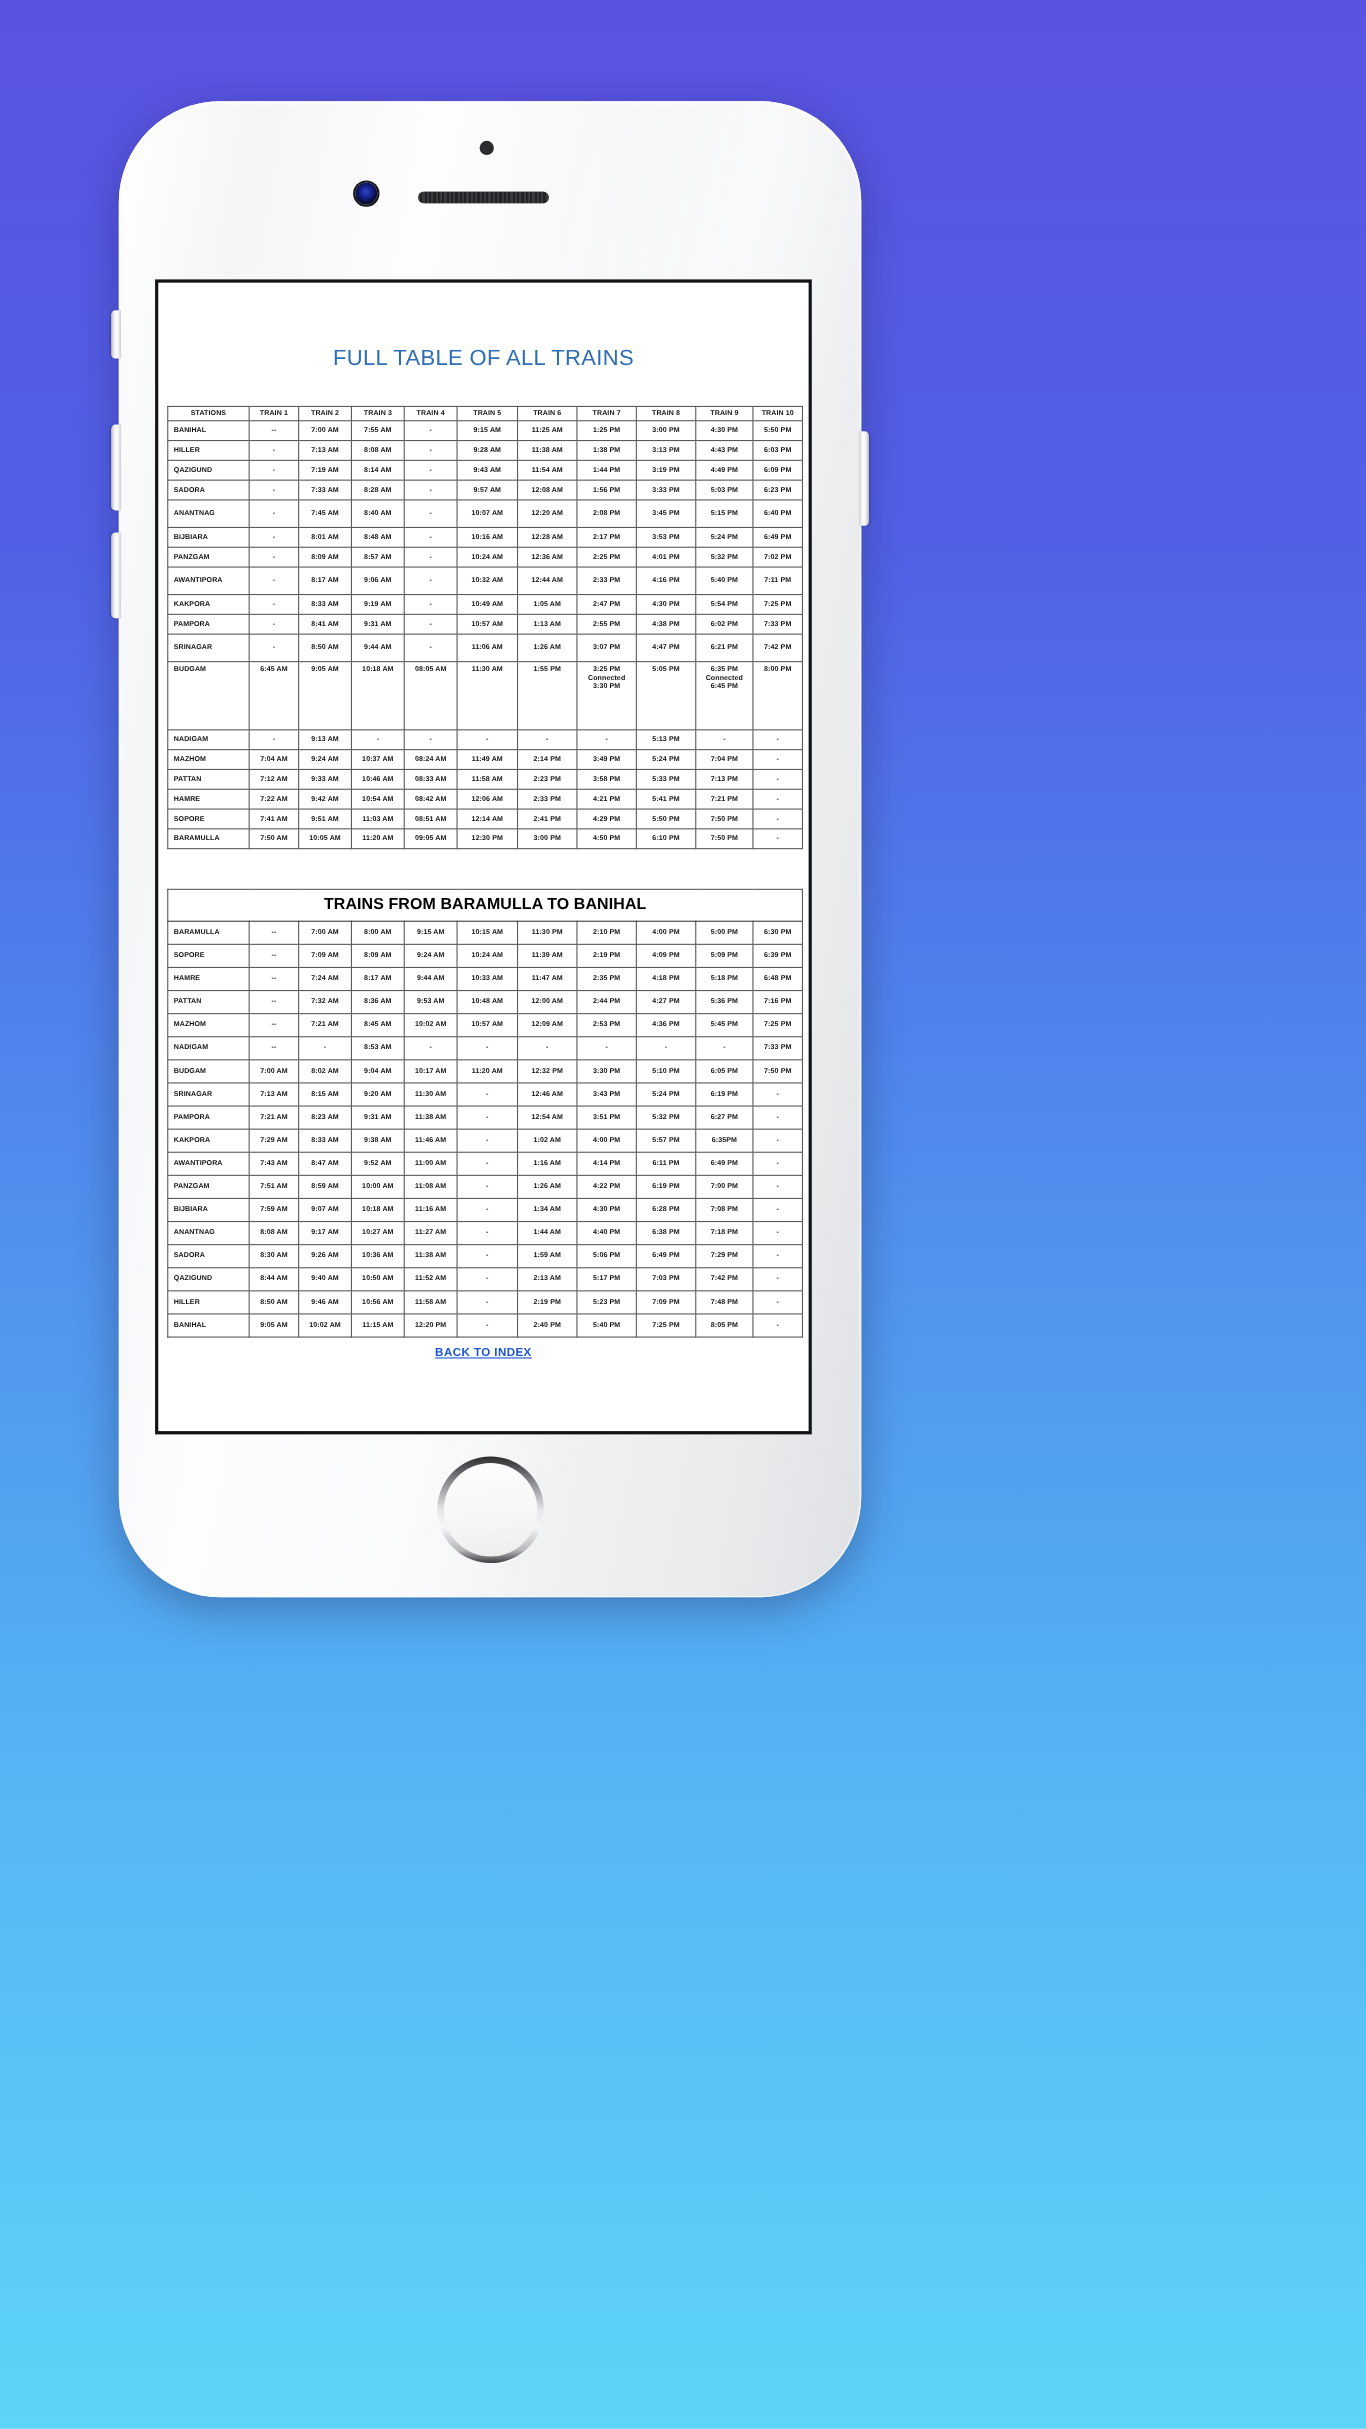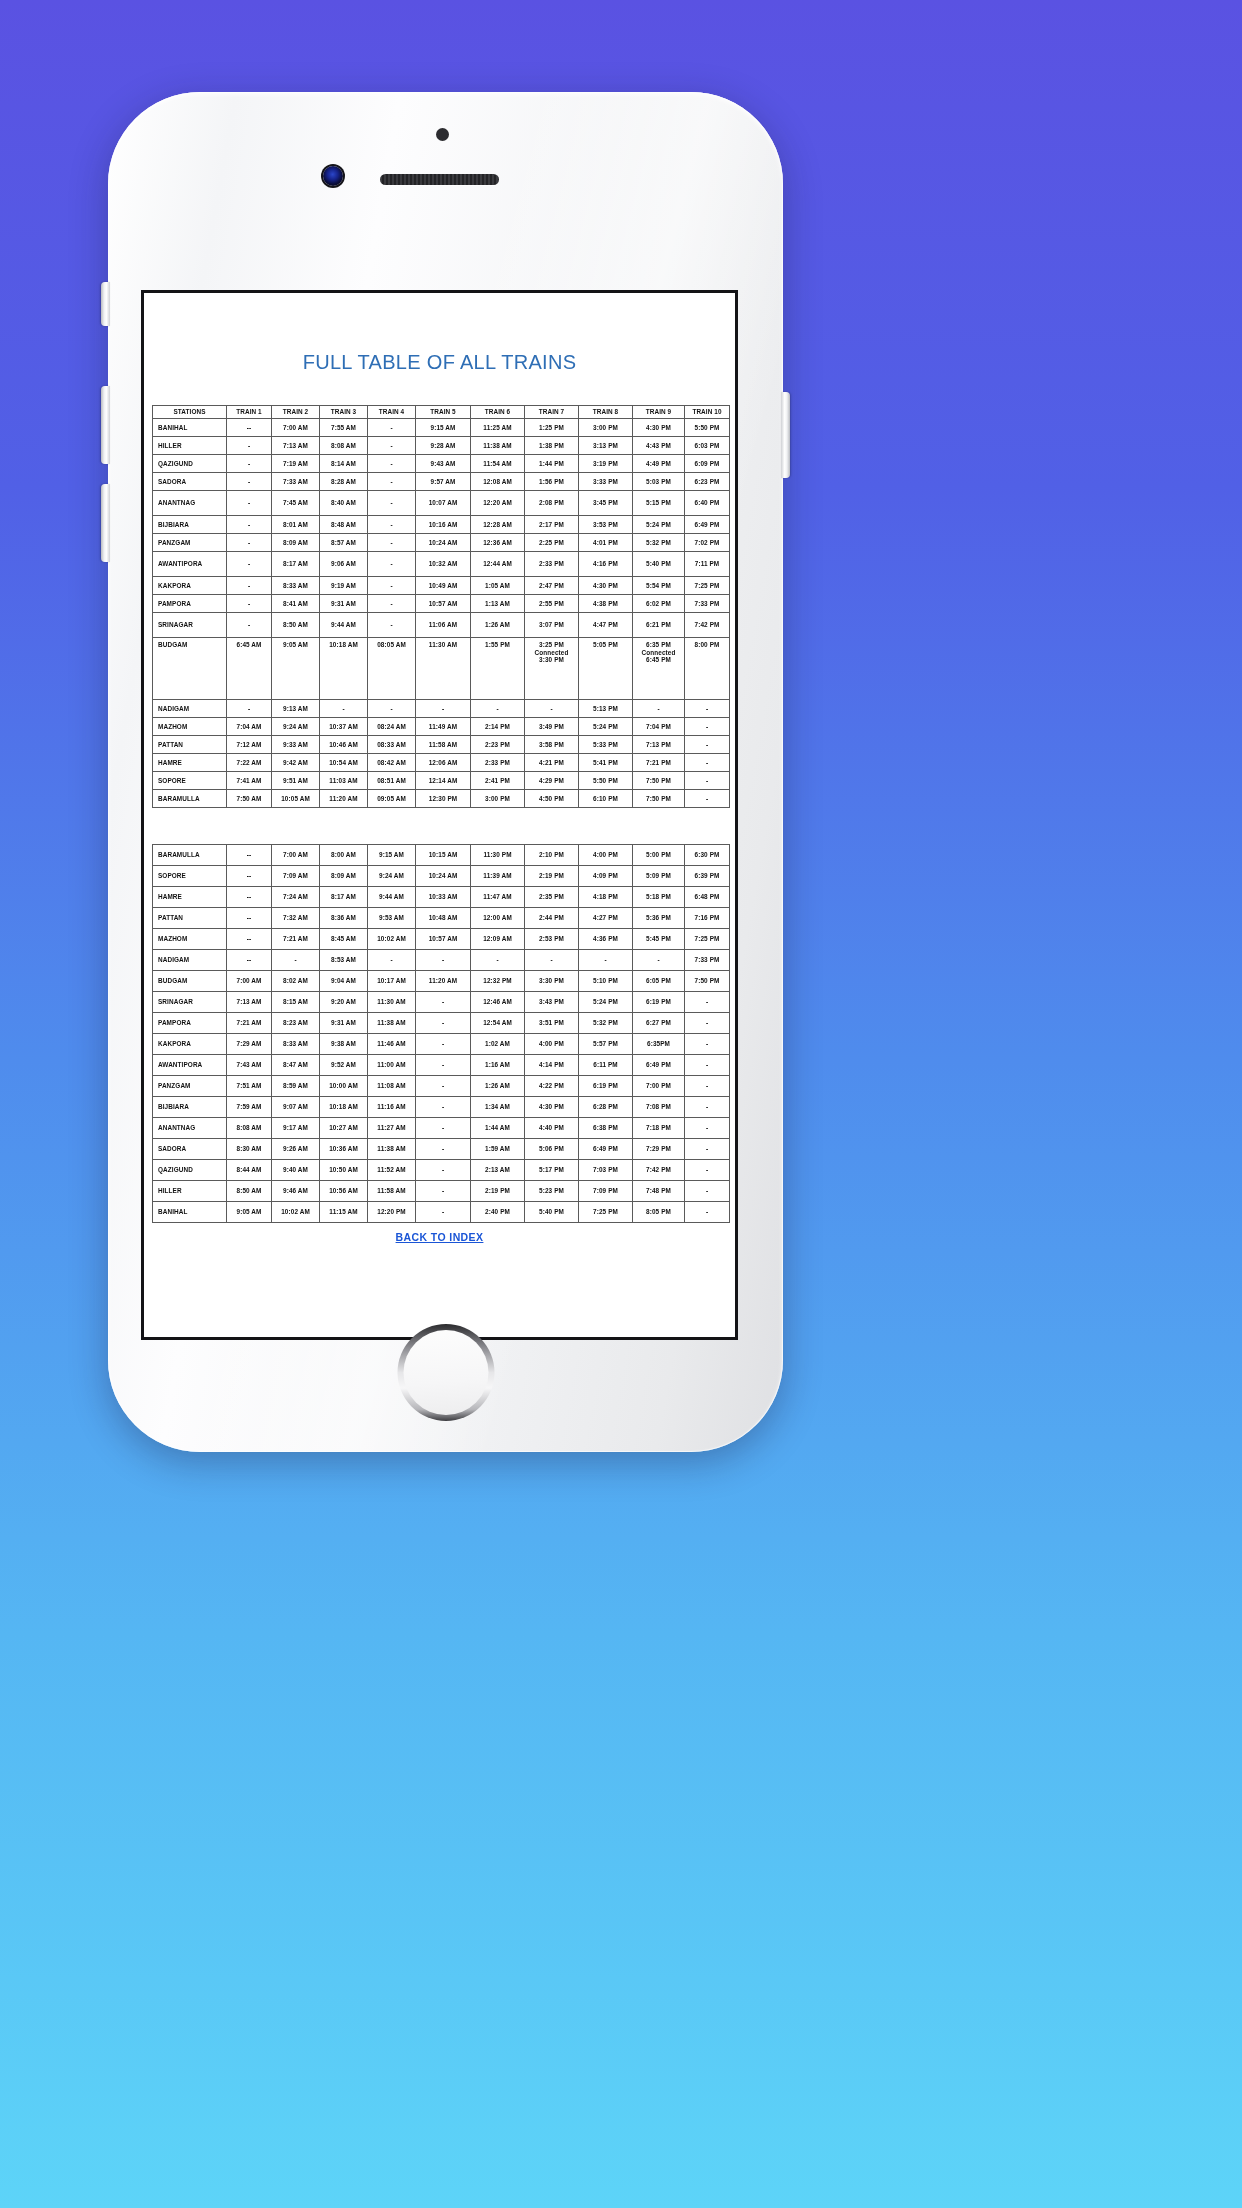--- a/index.html
+++ b/index.html
@@ -69,21 +69,20 @@
   }
 
   
   #screen {
     position: absolute;
     left: 33px; top: 162px;
     width: 597px; height: 1050px;
     background: #ffffff;
     border: 3px solid #131316;
     overflow: hidden;
-    margin-top: 36px;
   }
   #page-scroll {
     position: absolute; inset: 0;
     background: #fff;
     padding: 0 8px;
   }
 
   #page-title {
     color: #2e6eb5;
     font-size: 20px;
@@ -460,20 +459,23 @@
               <col style="width: 48px;">
               <col style="width: 48px;">
               <col style="width: 55px;">
               <col style="width: 54px;">
               <col style="width: 54px;">
               <col style="width: 54px;">
               <col style="width: 52px;">
               <col style="width: 45px;">
             </colgroup>
           <tbody id="tableB-body">
+              <tr>
+                <td class="tbl-banner" colspan="11">TRAINS FROM BARAMULLA TO BANIHAL</td>
+              </tr>
               <tr class="row-norm">
                 <td class="st-name">BARAMULLA</td>
                 <td class="dash">--</td>
                 <td>7:00 AM</td>
                 <td>8:00 AM</td>
                 <td>9:15 AM</td>
                 <td>10:15 AM</td>
                 <td>11:30 PM</td>
                 <td>2:10 PM</td>
                 <td>4:00 PM</td>

